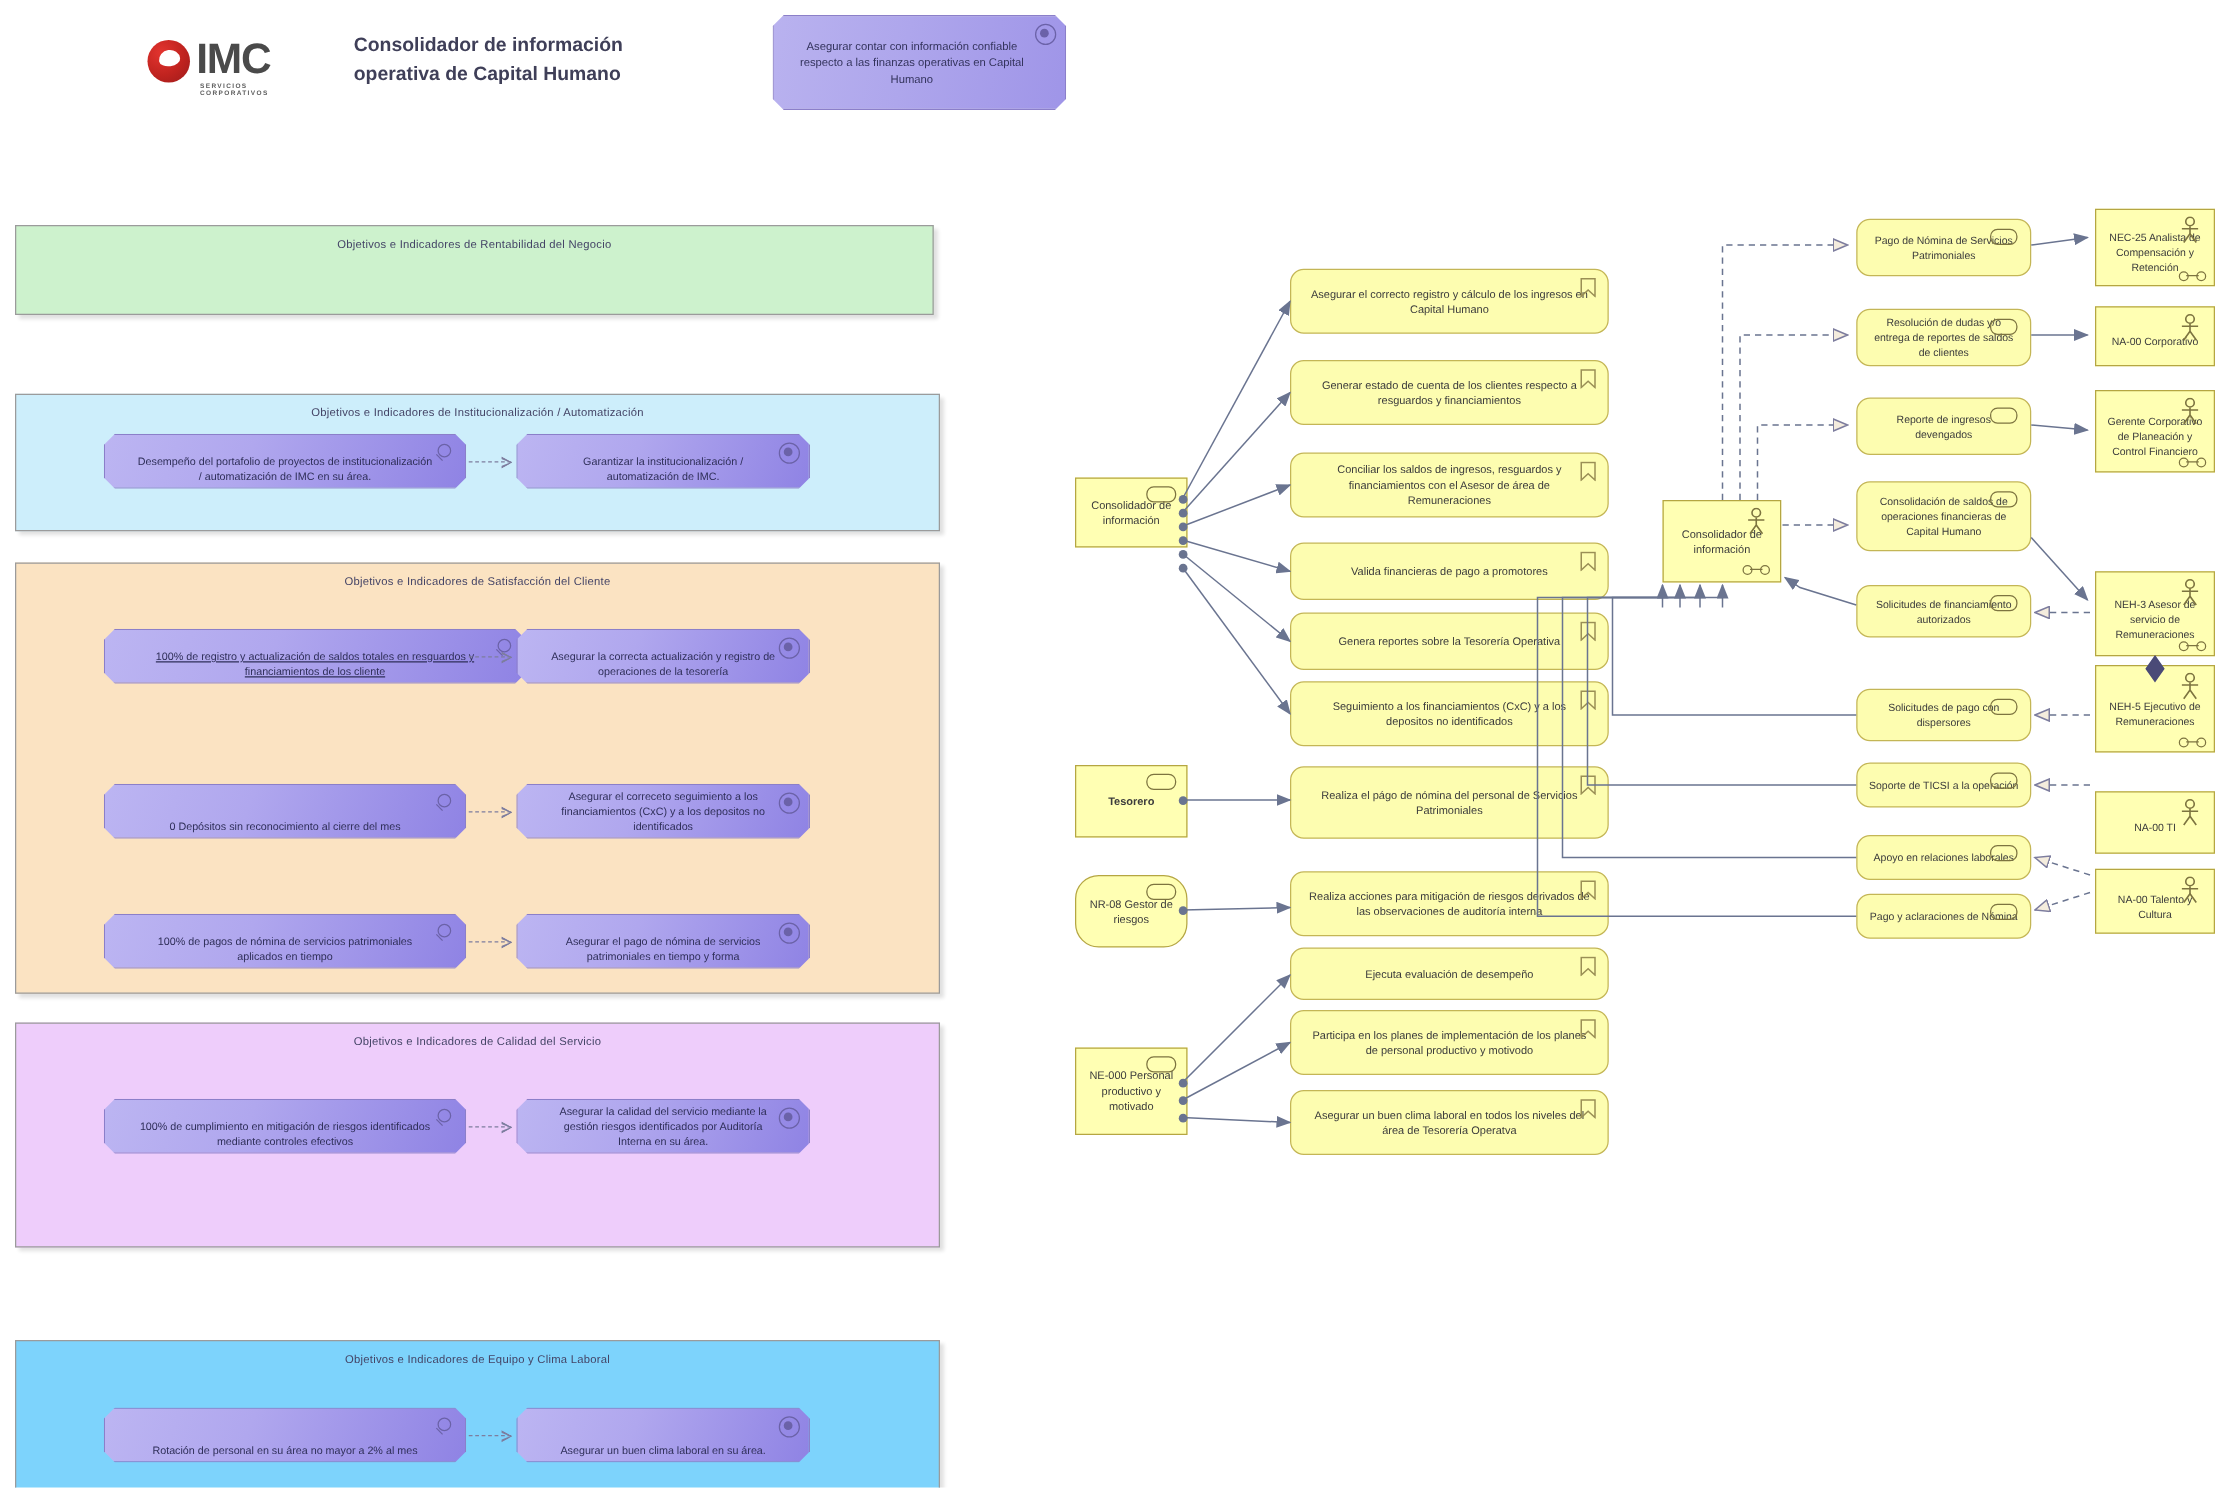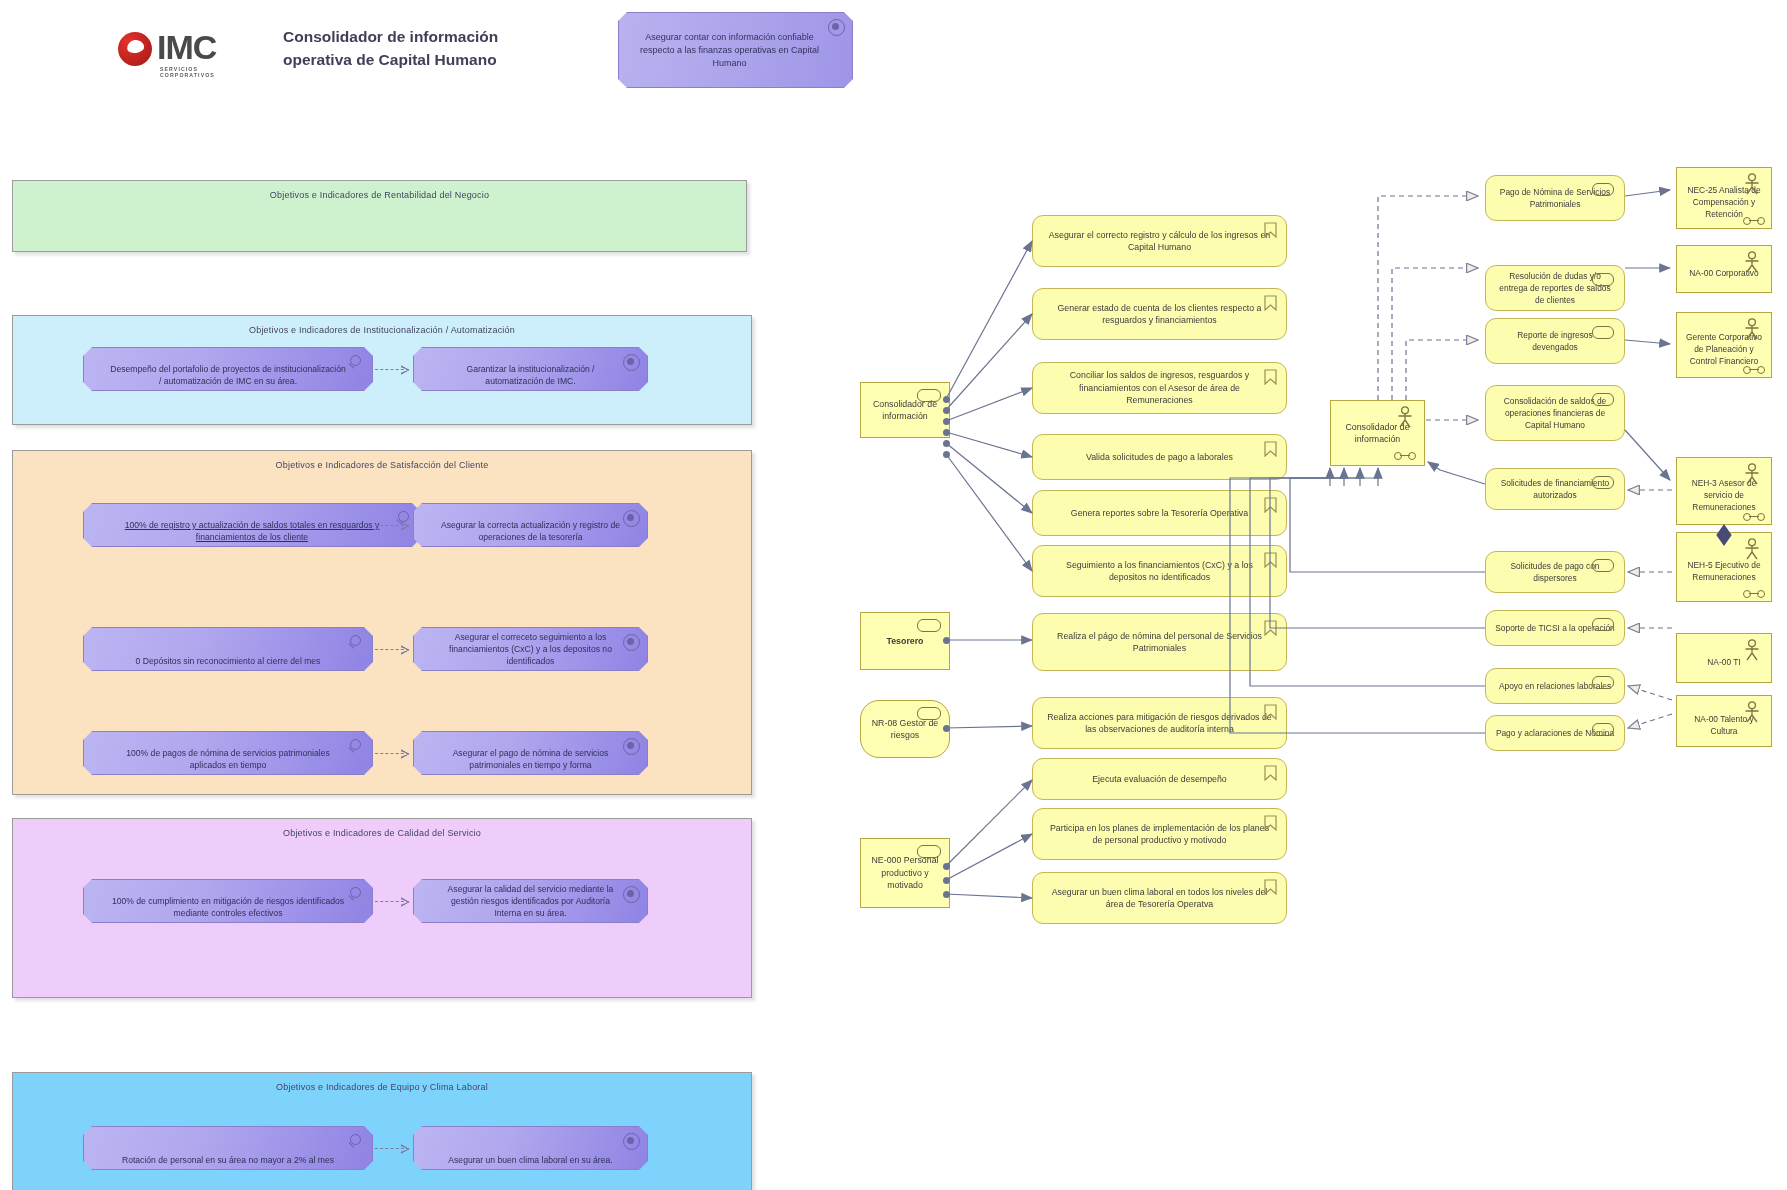--- a/index.html
+++ b/index.html
@@ -208,21 +208,21 @@
     </div>
     <div class="ynode round" style="left: 1032px; top: 362px; width: 255px; height: 52px;">
       <span>Conciliar los saldos de ingresos, resguardos y financiamientos con el Asesor de área de Remuneraciones</span>
       <span class="flag-icon">
         <svg width="13" height="16" viewBox="0 0 13 16">
           <path d="M1 1 H12 V15 L6.5 10 L1 15 Z" fill="none" stroke="#9a8f55" stroke-width="1.2"></path>
         </svg>
       </span>
     </div>
     <div class="ynode round" style="left: 1032px; top: 434px; width: 255px; height: 46px;">
-      <span>Valida solicitudes de pago a laborales</span>
+      <span>Valida financieras de pago a promotores</span>
       <span class="flag-icon">
         <svg width="13" height="16" viewBox="0 0 13 16">
           <path d="M1 1 H12 V15 L6.5 10 L1 15 Z" fill="none" stroke="#9a8f55" stroke-width="1.2"></path>
         </svg>
       </span>
     </div>
     <div class="ynode round" style="left: 1032px; top: 490px; width: 255px; height: 46px;">
       <span>Genera reportes sobre la Tesorería Operativa</span>
       <span class="flag-icon">
         <svg width="13" height="16" viewBox="0 0 13 16">
@@ -315,21 +315,21 @@
           <path d="M10 8 V14 M3.5 10 H16.5 M10 14 L5 21 M10 14 L15 21" fill="none" stroke="#7d7440" stroke-width="1.3"></path>
         </svg></span>
       <span class="iface-icon" style="right: 8px; bottom: 6px;">
         <i></i>
       </span>
     </div>
     <div class="ynode round" style="left: 1485px; top: 175px; width: 140px; height: 46px; padding: 3px 8px; font-size: 8.4px; line-height: 12px;">
       <span>Pago de Nómina de Servicios Patrimoniales</span>
       <span class="oval-icon"></span>
     </div>
-    <div class="ynode round" style="left: 1485px; top: 247px; width: 140px; height: 46px; padding: 3px 8px; font-size: 8.4px; line-height: 12px; margin-top: 18px;">
+    <div class="ynode round" style="left: 1485px; top: 247px; width: 140px; height: 46px; padding: 3px 8px; font-size: 8.4px; line-height: 12px;">
       <span>Resolución de dudas y/o entrega de reportes de saldos de clientes</span>
       <span class="oval-icon"></span>
     </div>
     <div class="ynode round" style="left: 1485px; top: 318px; width: 140px; height: 46px; padding: 3px 8px; font-size: 8.4px; line-height: 12px;">
       <span>Reporte de ingresos devengados</span>
       <span class="oval-icon"></span>
     </div>
     <div class="ynode round" style="left: 1485px; top: 385px; width: 140px; height: 56px; padding: 3px 8px; font-size: 8.4px; line-height: 12px;">
       <span>Consolidación de saldos de operaciones financieras de Capital Humano</span>
       <span class="oval-icon"></span>

